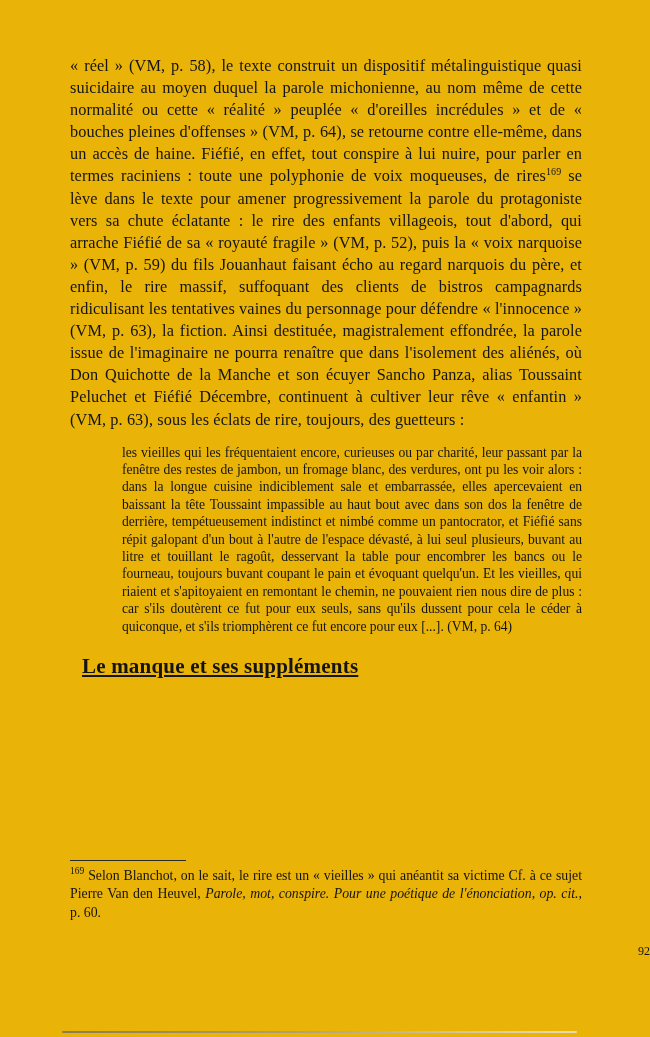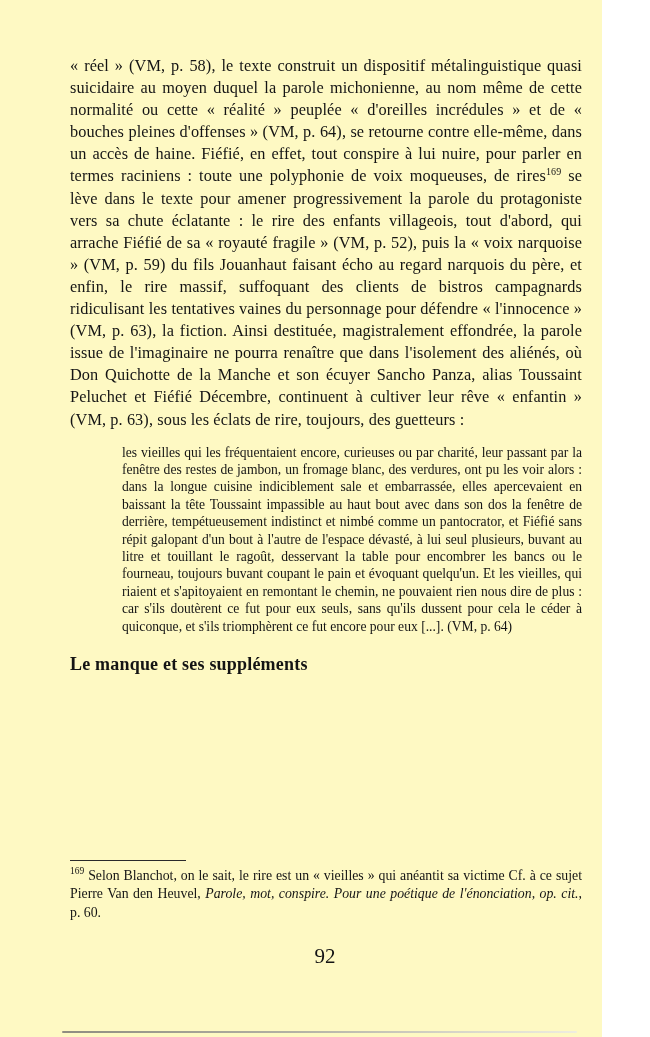--- a/index.html
+++ b/index.html
@@ -3,23 +3,23 @@
 <meta charset="utf-8">
 <style>
   html, body {
     margin: 0;
     padding: 0;
     background: #ffffff;
     font-family: "Liberation Serif", "DejaVu Serif", serif;
   }
   .page {
     position: relative;
-    width: 602px;
+    width: 650px;
     height: 1037px;
-    background: #fef9c3;
+    background: #eab308;
     color: #141414;
     overflow: hidden;
   }
   .content {
     position: absolute;
     top: 55px;
     left: 70px;
     width: 512px;
   }
   p { margin: 0; }
@@ -36,24 +36,25 @@
   }
   .block-quote {
     display: block;
     margin: 13px 0 0 52px;
     width: 460px;
     font-size: 13.6px;
     line-height: 17.4px;
     text-align: justify;
   }
   .section-heading {
-    margin: 19px 0 0 0;
-    font-size: 18px;
+    margin: 19px 0 0 12px;
+    font-size: 21px;
     font-weight: bold;
     letter-spacing: 0.2px;
+    text-decoration: underline;
   }
   .second-paragraph {
     margin-top: 8px;
     font-size: 16.3px;
     line-height: 22.1px;
     text-align: justify;
     text-indent: 17px;
   }
   .footnote-area {
     position: absolute;
@@ -76,22 +77,22 @@
     font-size: 9.5px;
     line-height: 0;
     vertical-align: super;
   }
   .footnote i { font-style: italic; }
   .page-number {
     position: absolute;
     top: 944px;
     left: 0;
     width: 650px;
-    text-align: center;
-    font-size: 21px;
+    text-align: right;
+    font-size: 12px;
   }
   .scan-artifact {
     position: absolute;
     left: 62px;
     bottom: 4px;
     width: 515px;
     height: 2px;
     background: linear-gradient(to right, #6a6a6a 0%, #9a9a9a 45%, #cfcfcf 80%, #e9e9e9 100%);
     opacity: 0.75;
     border-radius: 1px;

